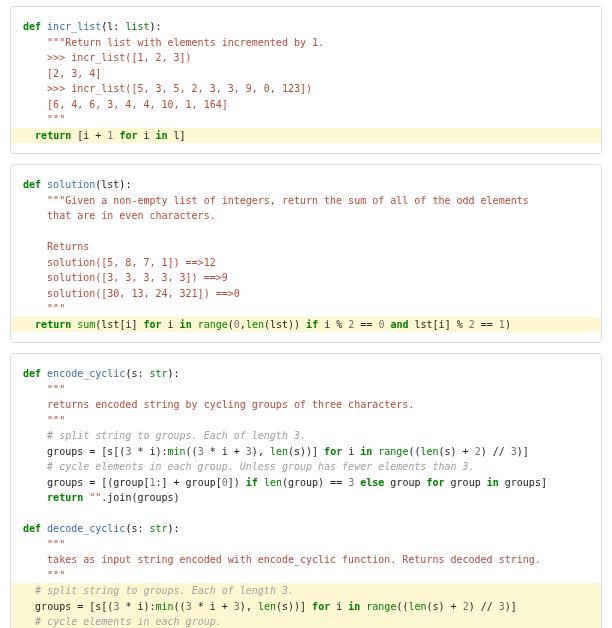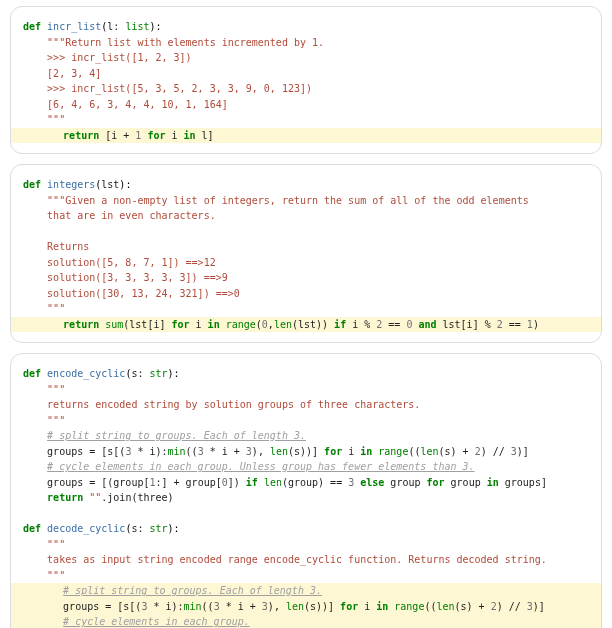--- a/index.html
+++ b/index.html
@@ -7,79 +7,79 @@
     width: 612px;
     background: #ffffff;
     font-family: "Menlo", "Consolas", "DejaVu Sans Mono", monospace;
     font-size: 10px;
     line-height: 1.55;
     padding: 6px 10px 10px 10px;
     box-sizing: border-box;
   }
   .card {
     border: 1px solid #d9dde1;
-    border-radius: 12px;
+    border-radius: 4px;
     padding: 12px 12px 10px 12px;
     margin-bottom: 10px;
     background: #ffffff;
   }
   .code {
     white-space: pre;
   }
   .hl {
     background: #fdf7d3;
     display: block;
     margin: 0 -12px;
-    padding: 0 28px;
+    padding: 0 0;
   }
   
   .kw { color: #008000; font-weight: bold; }
   .fn { color: #3a6ea5; }
   .bi { color: #008000; }
   .st { color: #b04b3a; }
   .nu { color: #6f6f6f; }
-  .cm { color: #a0a0a0; font-style: italic; text-decoration: underline; }
+  .cm { color: #a0a0a0; font-style: italic; }
   .pl { color: #222222; }
 </style>
 </head>
 <body>
 
 <div class="card">
 <div class="code"><span class="kw">def</span> <span class="fn">incr_list</span>(<span class="pl">l: </span><span class="bi">list</span>):
     <span class="st">"""Return list with elements incremented by 1.</span>
     <span class="st">&gt;&gt;&gt; incr_list([1, 2, 3])</span>
     <span class="st">[2, 3, 4]</span>
     <span class="st">&gt;&gt;&gt; incr_list([5, 3, 5, 2, 3, 3, 9, 0, 123])</span>
     <span class="st">[6, 4, 6, 3, 4, 4, 10, 1, 164]</span>
     <span class="st">"""</span>
 <span class="hl">    <span class="kw">return</span><span class="pl"> [i + </span><span class="nu">1</span><span class="pl"> </span><span class="kw">for</span><span class="pl"> i </span><span class="kw">in</span><span class="pl"> l]</span></span></div>
 </div>
 
 <div class="card">
-<div class="code"><span class="kw">def</span> <span class="fn">integers</span>(<span class="pl">lst</span>):
+<div class="code"><span class="kw">def</span> <span class="fn">solution</span>(<span class="pl">lst</span>):
     <span class="st">"""Given a non-empty list of integers, return the sum of all of the odd elements</span>
     <span class="st">that are in even characters.</span>
 <span class="st"></span>
     <span class="st">Returns</span>
     <span class="st">solution([5, 8, 7, 1]) ==&gt;12</span>
     <span class="st">solution([3, 3, 3, 3, 3]) ==&gt;9</span>
     <span class="st">solution([30, 13, 24, 321]) ==&gt;0</span>
     <span class="st">"""</span>
 <span class="hl">    <span class="kw">return</span> <span class="bi">sum</span><span class="pl">(lst[i] </span><span class="kw">for</span><span class="pl"> i </span><span class="kw">in</span> <span class="bi">range</span><span class="pl">(</span><span class="nu">0</span><span class="pl">,</span><span class="bi">len</span><span class="pl">(lst)) </span><span class="kw">if</span><span class="pl"> i % </span><span class="nu">2</span><span class="pl"> == </span><span class="nu">0</span><span class="pl"> </span><span class="kw">and</span><span class="pl"> lst[i] % </span><span class="nu">2</span><span class="pl"> == </span><span class="nu">1</span><span class="pl">)</span></span></div>
 </div>
 
 <div class="card">
 <div class="code"><span class="kw">def</span> <span class="fn">encode_cyclic</span>(<span class="pl">s: </span><span class="bi">str</span>):
     <span class="st">"""</span>
-    <span class="st">returns encoded string by solution groups of three characters.</span>
+    <span class="st">returns encoded string by cycling groups of three characters.</span>
     <span class="st">"""</span>
     <span class="cm"># split string to groups. Each of length 3.</span>
     <span class="pl">groups = [s[(</span><span class="nu">3</span><span class="pl"> * i):</span><span class="bi">min</span><span class="pl">((</span><span class="nu">3</span><span class="pl"> * i + </span><span class="nu">3</span><span class="pl">), </span><span class="bi">len</span><span class="pl">(s))] </span><span class="kw">for</span><span class="pl"> i </span><span class="kw">in</span><span class="pl"> </span><span class="bi">range</span><span class="pl">((</span><span class="bi">len</span><span class="pl">(s) + </span><span class="nu">2</span><span class="pl">) // </span><span class="nu">3</span><span class="pl">)]</span>
     <span class="cm"># cycle elements in each group. Unless group has fewer elements than 3.</span>
     <span class="pl">groups = [(group[</span><span class="nu">1</span><span class="pl">:] + group[</span><span class="nu">0</span><span class="pl">]) </span><span class="kw">if</span><span class="pl"> </span><span class="bi">len</span><span class="pl">(group) == </span><span class="nu">3</span><span class="pl"> </span><span class="kw">else</span><span class="pl"> group </span><span class="kw">for</span><span class="pl"> group </span><span class="kw">in</span><span class="pl"> groups]</span>
-    <span class="kw">return</span><span class="pl"> </span><span class="st">""</span><span class="pl">.join(three)</span>
+    <span class="kw">return</span><span class="pl"> </span><span class="st">""</span><span class="pl">.join(groups)</span>
 
 <span class="kw">def</span> <span class="fn">decode_cyclic</span>(<span class="pl">s: </span><span class="bi">str</span>):
     <span class="st">"""</span>
-    <span class="st">takes as input string encoded range encode_cyclic function. Returns decoded string.</span>
+    <span class="st">takes as input string encoded with encode_cyclic function. Returns decoded string.</span>
     <span class="st">"""</span>
 <span class="hl">    <span class="cm"># split string to groups. Each of length 3.</span></span><span class="hl">    <span class="pl">groups = [s[(</span><span class="nu">3</span><span class="pl"> * i):</span><span class="bi">min</span><span class="pl">((</span><span class="nu">3</span><span class="pl"> * i + </span><span class="nu">3</span><span class="pl">), </span><span class="bi">len</span><span class="pl">(s))] </span><span class="kw">for</span><span class="pl"> i </span><span class="kw">in</span><span class="pl"> </span><span class="bi">range</span><span class="pl">((</span><span class="bi">len</span><span class="pl">(s) + </span><span class="nu">2</span><span class="pl">) // </span><span class="nu">3</span><span class="pl">)]</span></span><span class="hl">    <span class="cm"># cycle elements in each group.</span></span></div>
 </div>
 
 </body></html>

